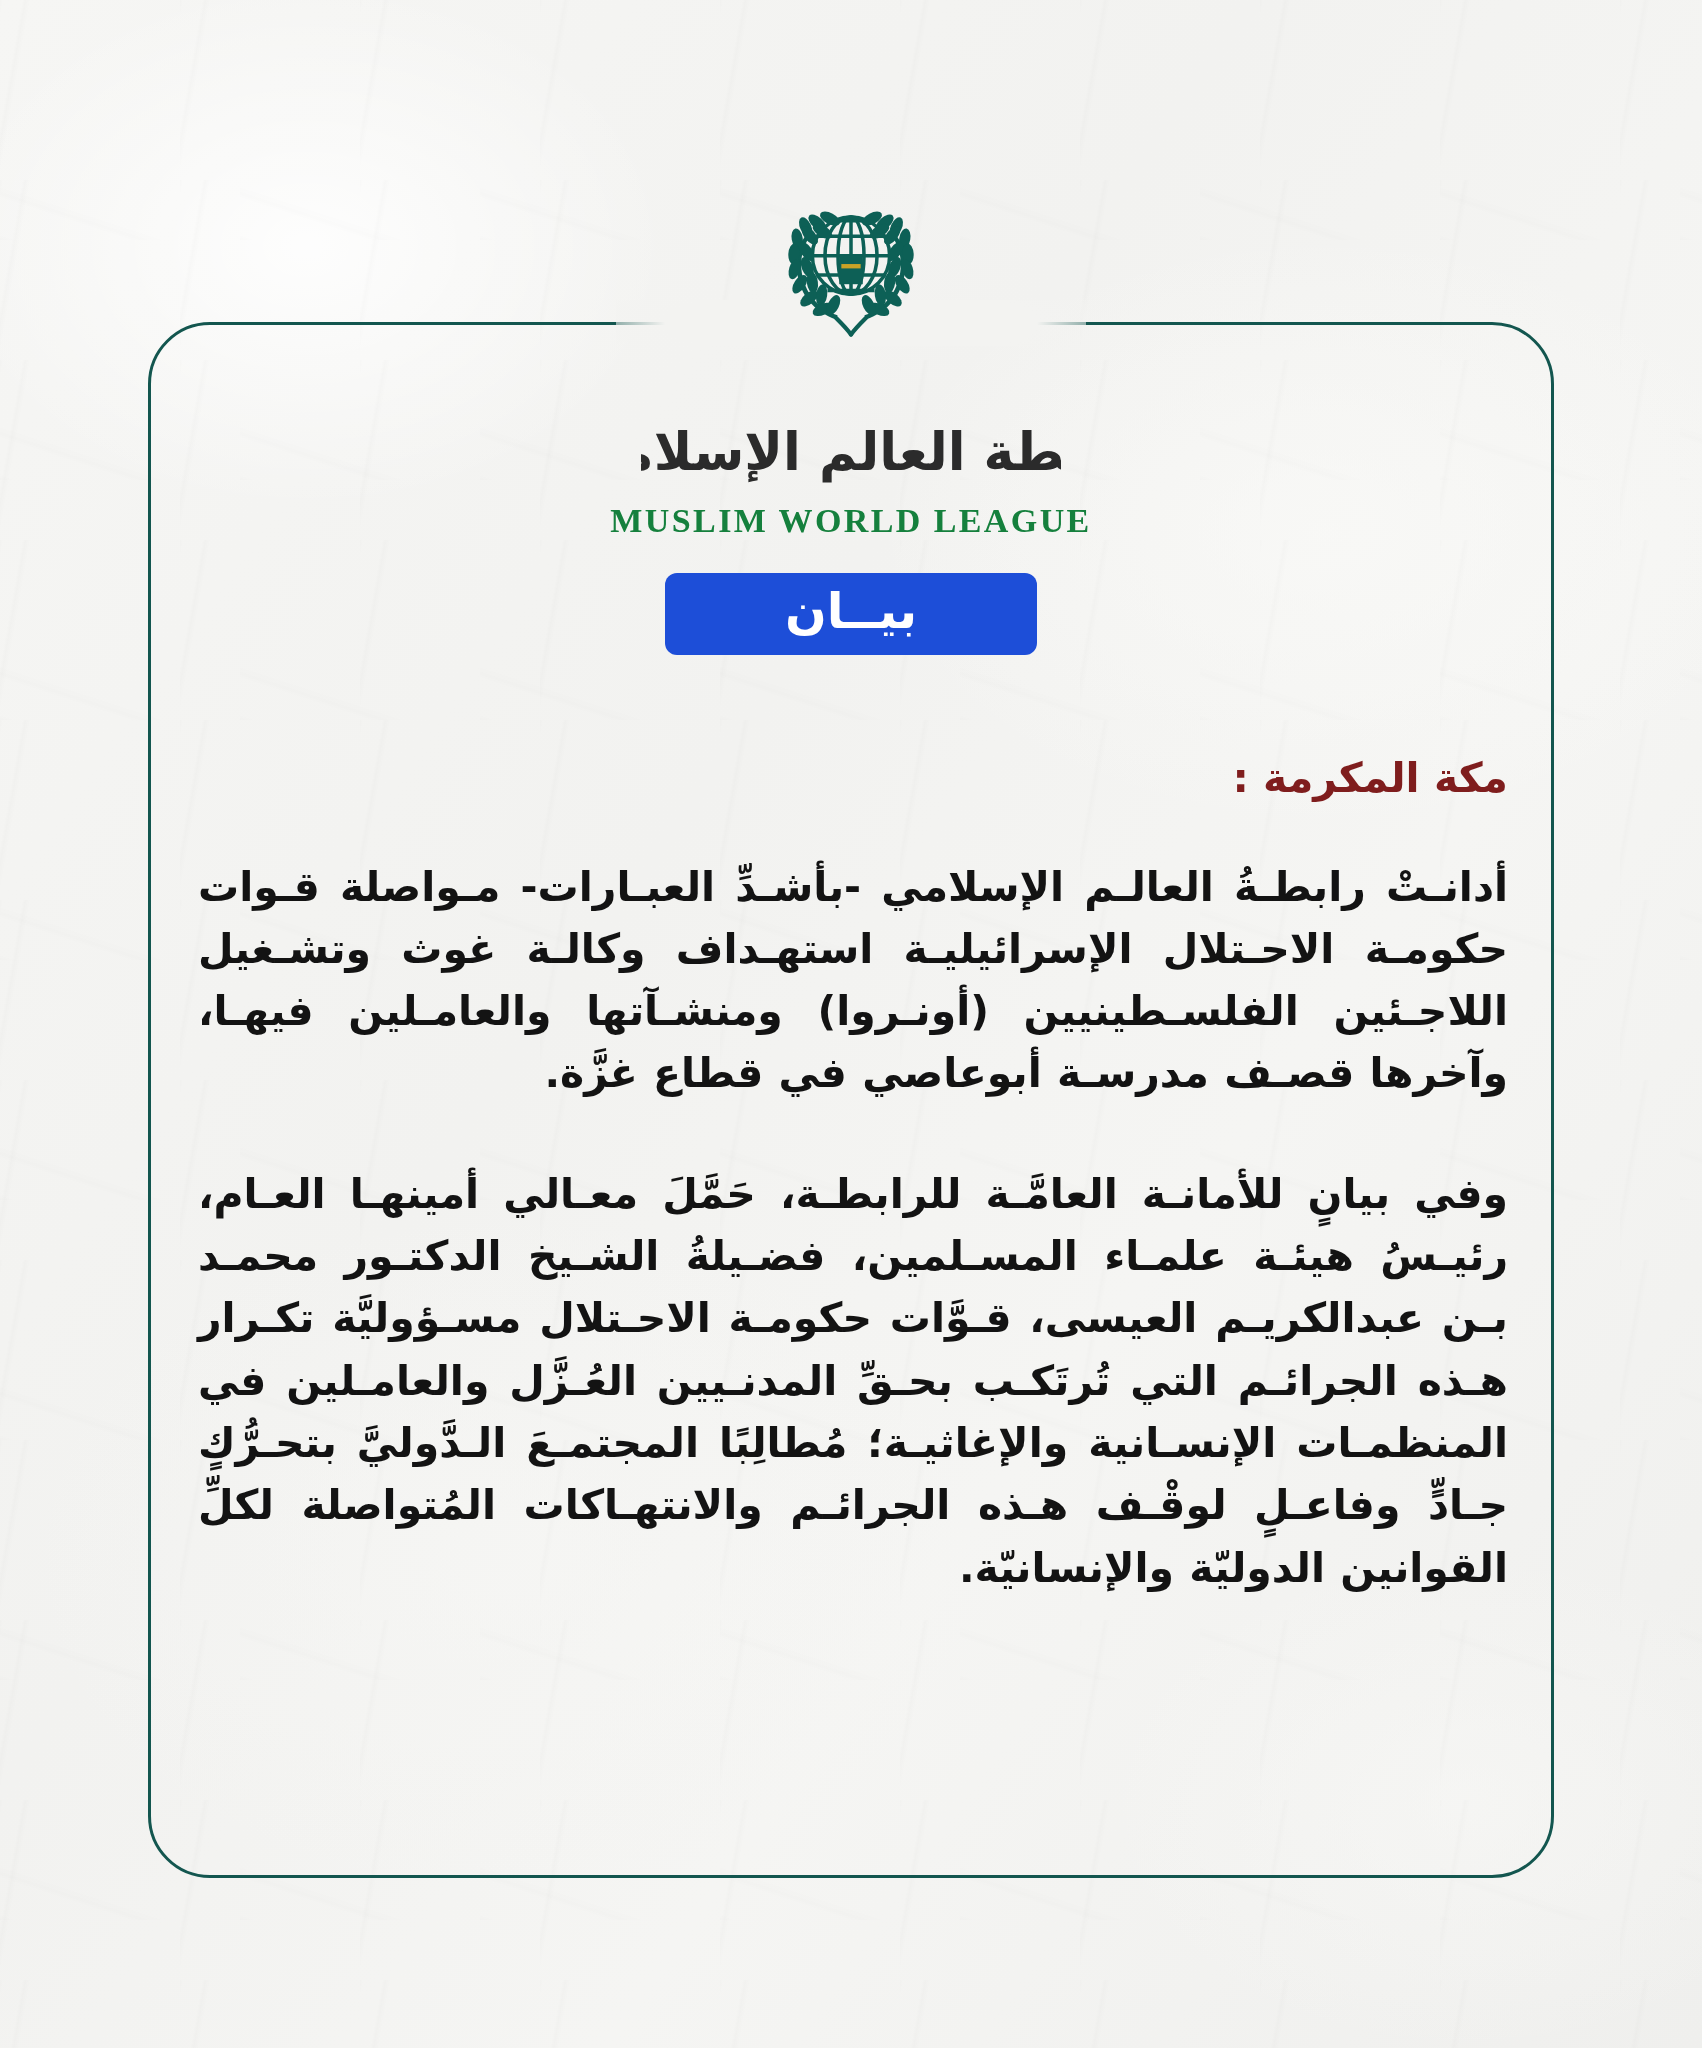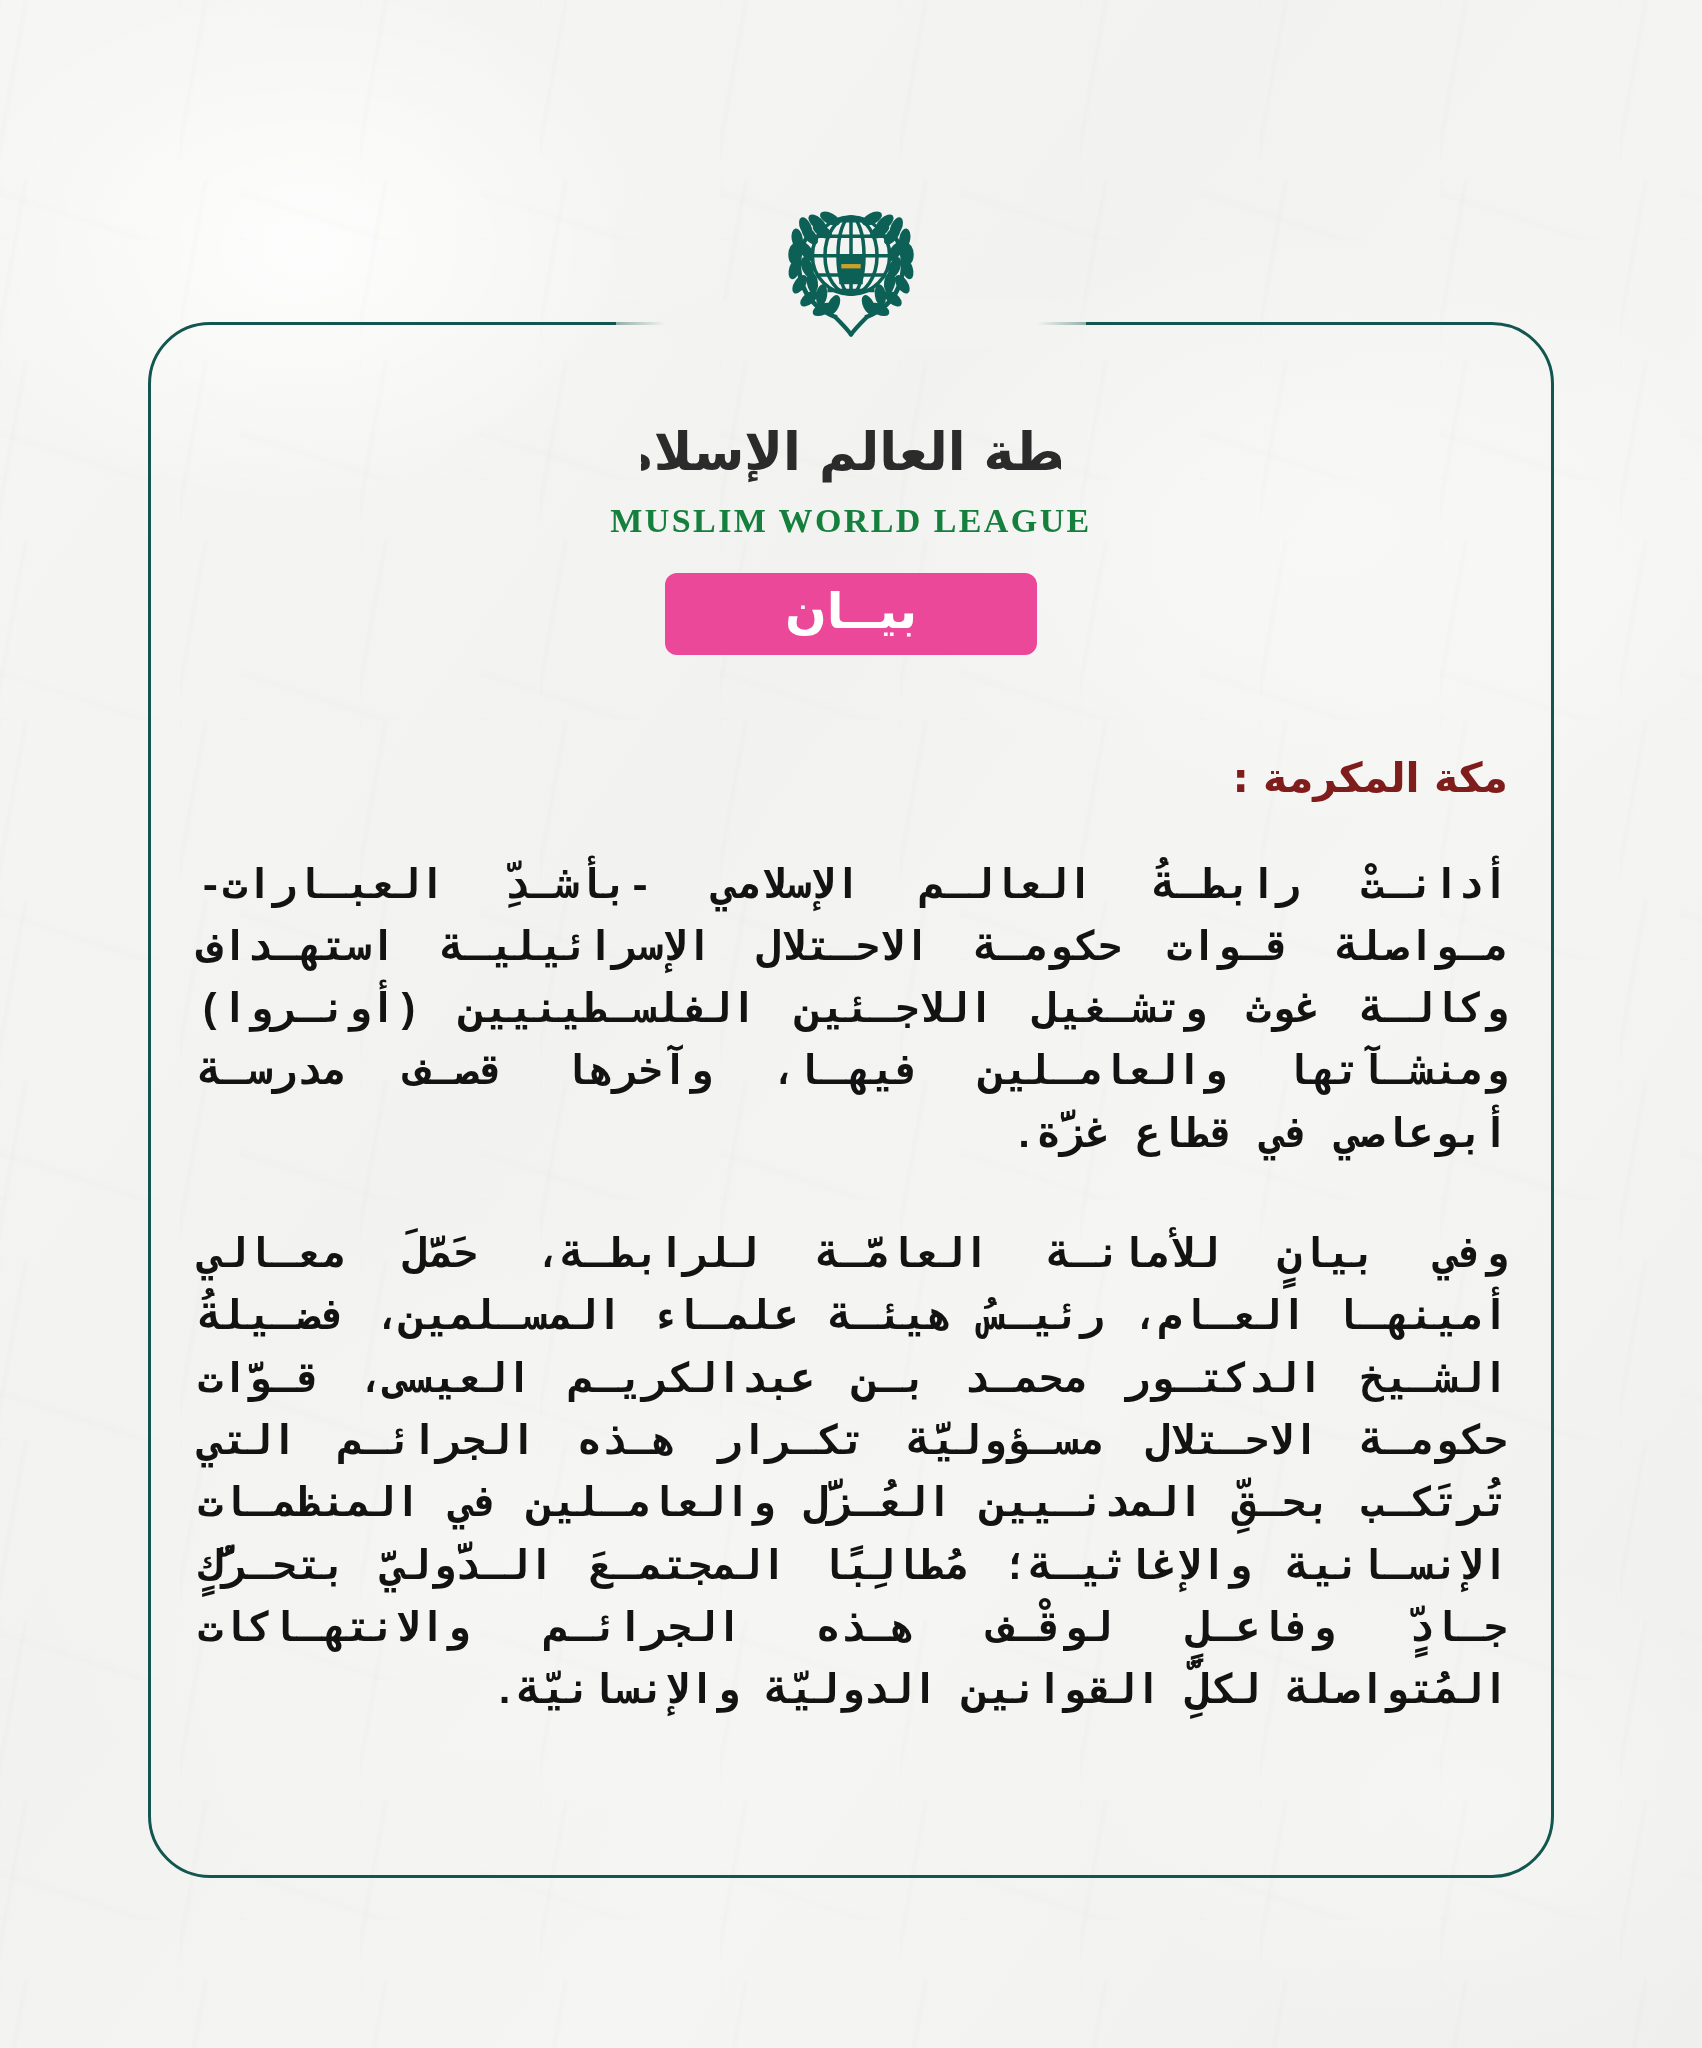--- a/index.html
+++ b/index.html
@@ -110,21 +110,21 @@
     font-weight: 700;
     font-size: 34px;
     letter-spacing: 2.4px;
     color: #15803d;
     direction: ltr;
     white-space: nowrap;
   }
 
   .badge {
     margin-top: 33px;
-    background: #ec4899;
+    background: #1d4ed8;
     color: #ffffff;
     width: 372px;
     height: 82px;
     border-radius: 12px;
     display: flex;
     align-items: center;
     justify-content: center;
     font-family: "DejaVu Sans", "Liberation Sans", sans-serif;
     font-weight: 700;
     font-size: 49px;
@@ -156,21 +156,20 @@
 
   .para {
     text-align: justify;
     text-align-last: right;
     font-size: 41px;
     font-weight: 700;
     line-height: 1.52;
     color: #131313;
     margin: 16px 0 58px 0;
     word-spacing: 1px;
-    font-family: Liberation Mono, monospace;
   }
   .para:last-child { margin-bottom: 0; }
 </style>
 </head>
 <body>
 
 <div class="paper-texture"></div>
 
 <div class="card"></div>
 <div class="card-top-mask"></div>

